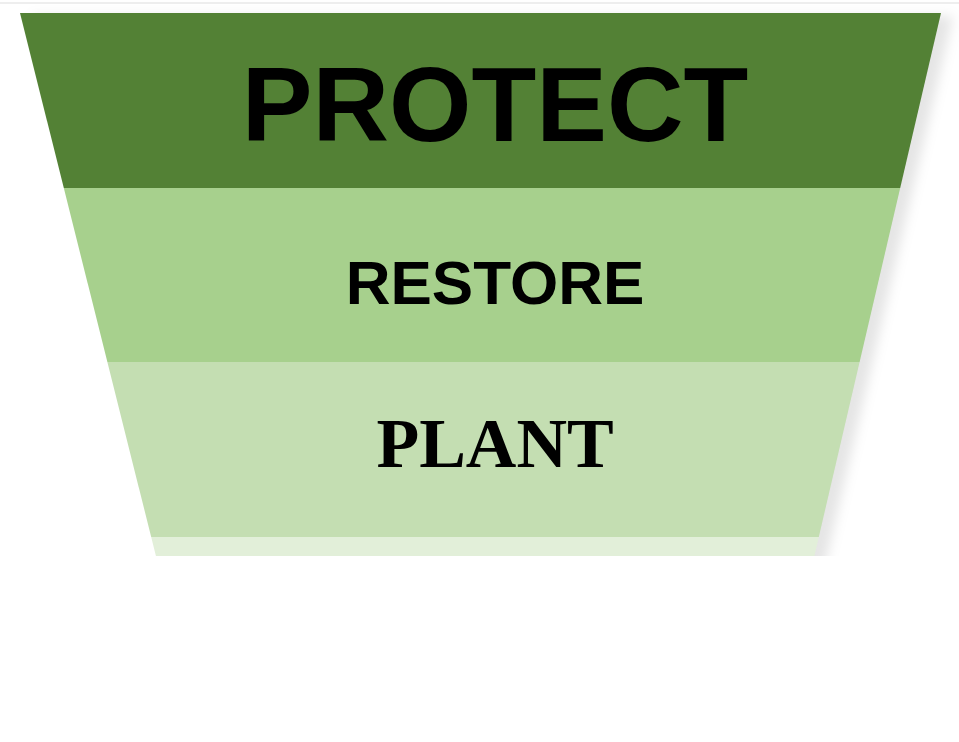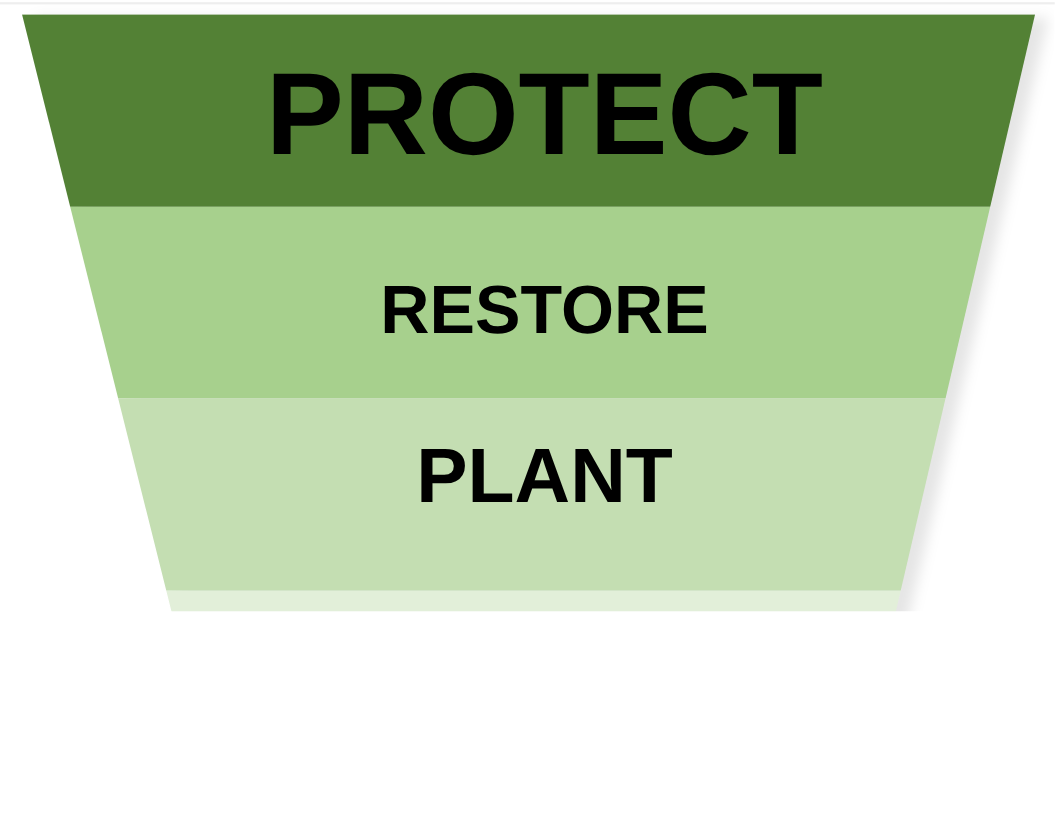--- a/index.html
+++ b/index.html
@@ -47,21 +47,21 @@
     left: 495px;
     transform: translate(-50%, -50%);
     color: #000000;
     font-weight: bold;
     line-height: 1;
     white-space: nowrap;
     letter-spacing: 0px;
   }
   .label-0 { top: 104px; font-size: 106px; }
   .label-1 { top: 283px; font-size: 62px; }
-  .label-2 { top: 432px; font-size: 70px; }
+  .label-2 { top: 444px; font-size: 70px; font-family: Liberation Serif, serif; }
   .label-3 { top: 623px; font-size: 59px; }
 </style>
 </head>
 <body>
 
 <div class="stage">
 
   <div class="top-line" style="background: rgb(238, 238, 238);"></div>
 
   <div class="funnel-shadow">

